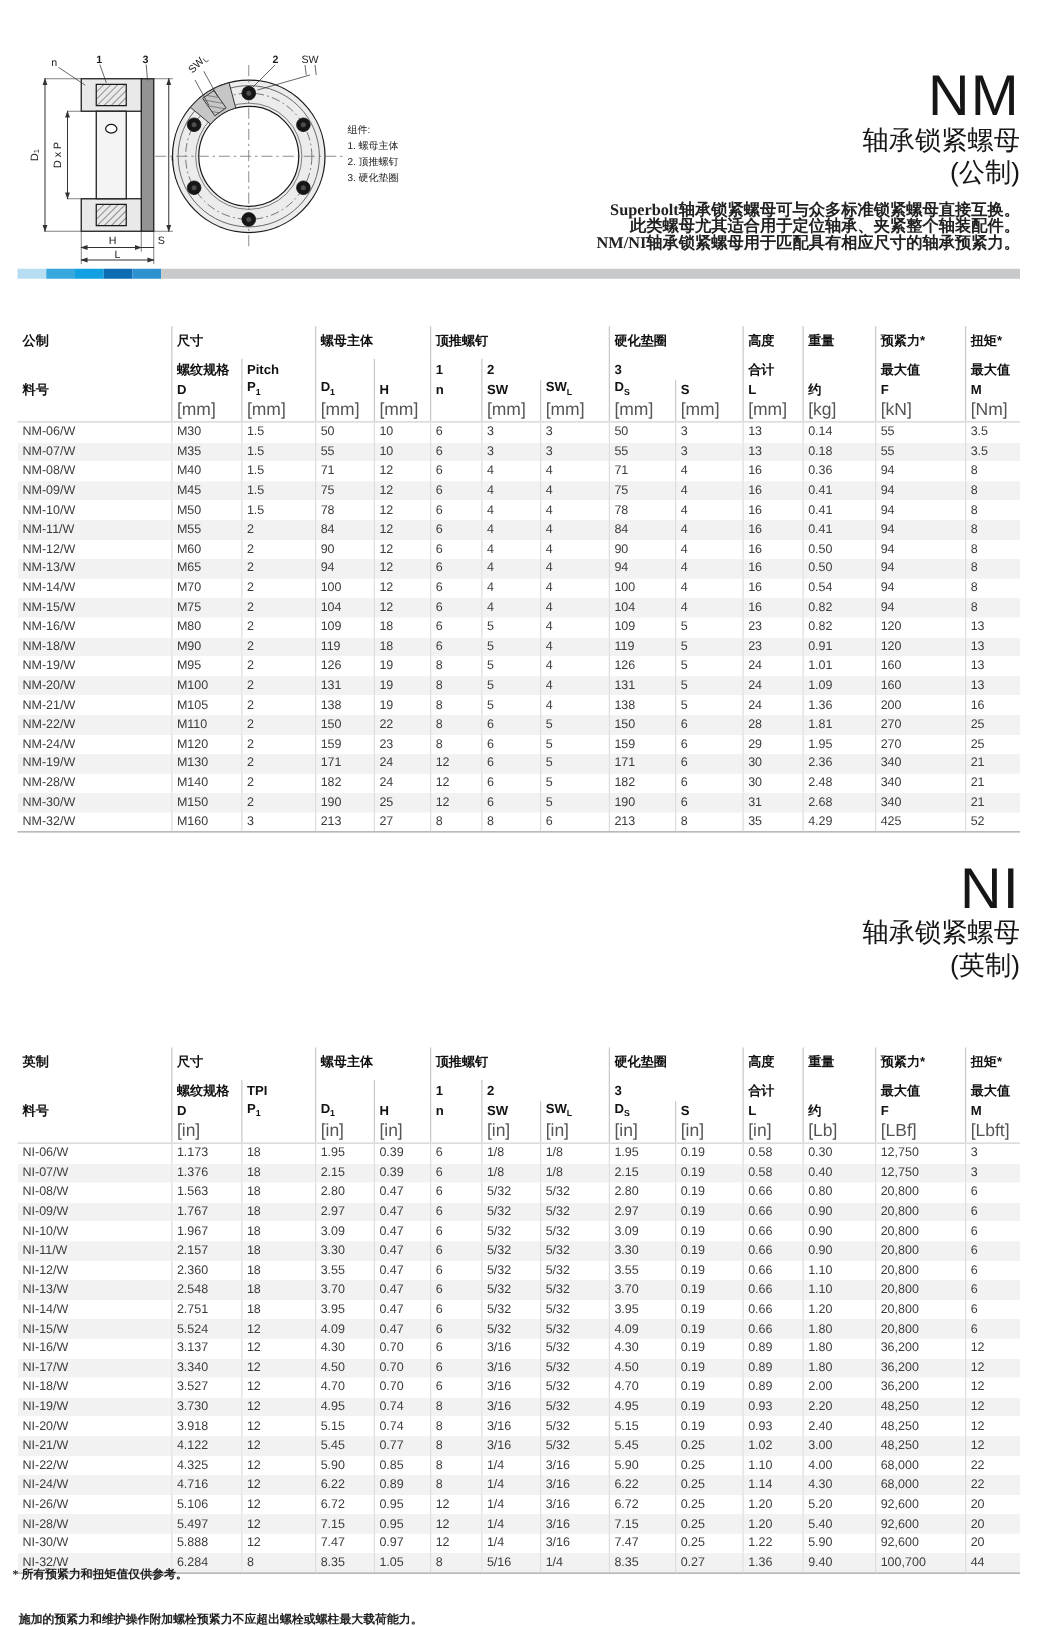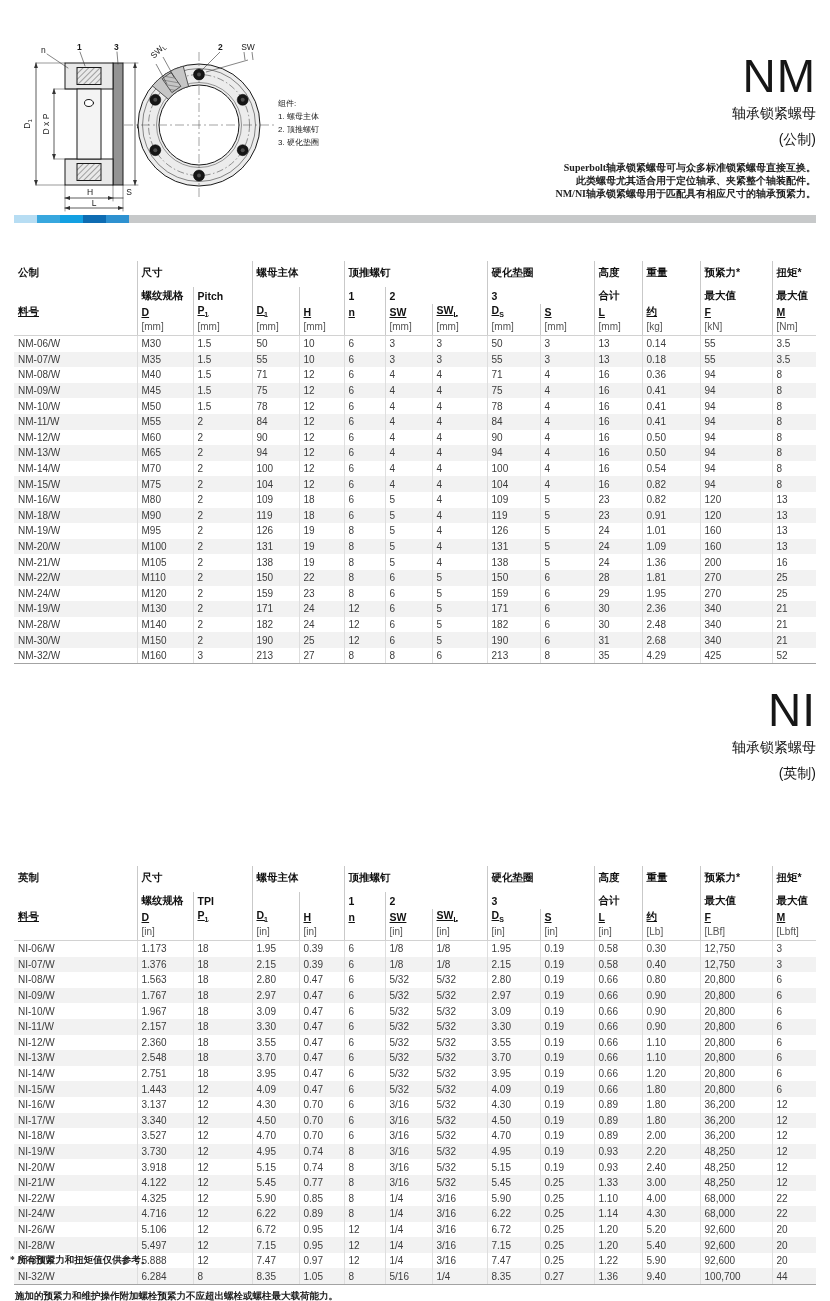--- a/index.html
+++ b/index.html
@@ -8,36 +8,36 @@
     font-family:"Liberation Sans","DejaVu Sans",sans-serif;color:#222;
     overflow:hidden;
   }
   
   .drawing{position:absolute;left:14px;top:40px;width:400px;height:172px;}
   
   .titles{position:absolute;right:14px;text-align:right;}
   .titles.nm{top:52px;}
   .titles.ni{top:686px;}
   .big-title{font-size:46px;line-height:48px;font-weight:300;letter-spacing:1px;color:#161616;}
-  .sub-title{font-size:14px;line-height:26px;font-weight:400;color:#161616;}
-  .descr{margin-top:9px;font-size:10px;line-height:13px;font-weight:bold;color:#222;
+  .sub-title{font-size:21px;line-height:26px;font-weight:400;color:#161616;}
+  .descr{margin-top:9px;font-size:13px;line-height:13px;font-weight:bold;color:#222;
          font-family:"Liberation Serif","DejaVu Serif",serif;}
   
   .brand-bar{position:absolute;left:14px;top:215px;width:802px;height:8px;display:flex;}
   .brand-bar span{display:block;height:8px;}
   
   .dtable{position:absolute;left:14px;width:802px;border-collapse:collapse;table-layout:fixed;margin-top:34px;}
   .dtable.nm{top:227px;}
-  .dtable.ni{top:832px;}
+  .dtable.ni{top:804px;}
   .dtable th,.dtable td{text-align:left;padding:0 0 0 4px;white-space:nowrap;overflow:hidden;}
   .dtable th{font-weight:bold;color:#111;font-size:10.5px;vertical-align:middle;}
   .hA th{height:21px;vertical-align:top;padding-top:5px;}
   .hB th{height:17px;}
-  .hC th{height:15px;text-decoration:underline;}
-  .hD th{height:14px;font-weight:normal;color:#555;font-size:10px;padding-bottom:2px;}
+  .hC th{height:15px;}
+  .hD th{height:14px;font-weight:normal;color:#555;font-size:14px;padding-bottom:2px;}
   .hD th{border-bottom:1px solid #d2d2d2;}
   .bl{border-left:1px solid #c9c9c9;}
   .ctr{text-align:center;padding-left:0;}
   .dtable sub{font-size:7px;}
   .dtable tbody td{font-size:10px;color:#3c3c3c;height:15.6px;border-left:1px solid #dedede;}
   .dtable tbody td:first-child{border-left:none;}
   .dtable tbody tr:nth-child(even){background:#f2f2f2;}
   .dtable tbody tr:last-child td{border-bottom:1px solid #a3a3a3;}
   
   .footnotes{position:absolute;left:10px;top:1230px;font-size:9.5px;line-height:12px;
@@ -808,21 +808,21 @@
         <td>5/32</td>
         <td>3.95</td>
         <td>0.19</td>
         <td>0.66</td>
         <td>1.20</td>
         <td>20,800</td>
         <td>6</td>
       </tr>
       <tr>
         <td>NI-15/W</td>
-        <td>1.443</td>
+        <td>5.524</td>
         <td>12</td>
         <td>4.09</td>
         <td>0.47</td>
         <td>6</td>
         <td>5/32</td>
         <td>5/32</td>
         <td>4.09</td>
         <td>0.19</td>
         <td>0.66</td>
         <td>1.80</td>
@@ -913,21 +913,21 @@
         <td>NI-21/W</td>
         <td>4.122</td>
         <td>12</td>
         <td>5.45</td>
         <td>0.77</td>
         <td>8</td>
         <td>3/16</td>
         <td>5/32</td>
         <td>5.45</td>
         <td>0.25</td>
-        <td>1.33</td>
+        <td>1.02</td>
         <td>3.00</td>
         <td>48,250</td>
         <td>12</td>
       </tr>
       <tr>
         <td>NI-22/W</td>
         <td>4.325</td>
         <td>12</td>
         <td>5.90</td>
         <td>0.85</td>

